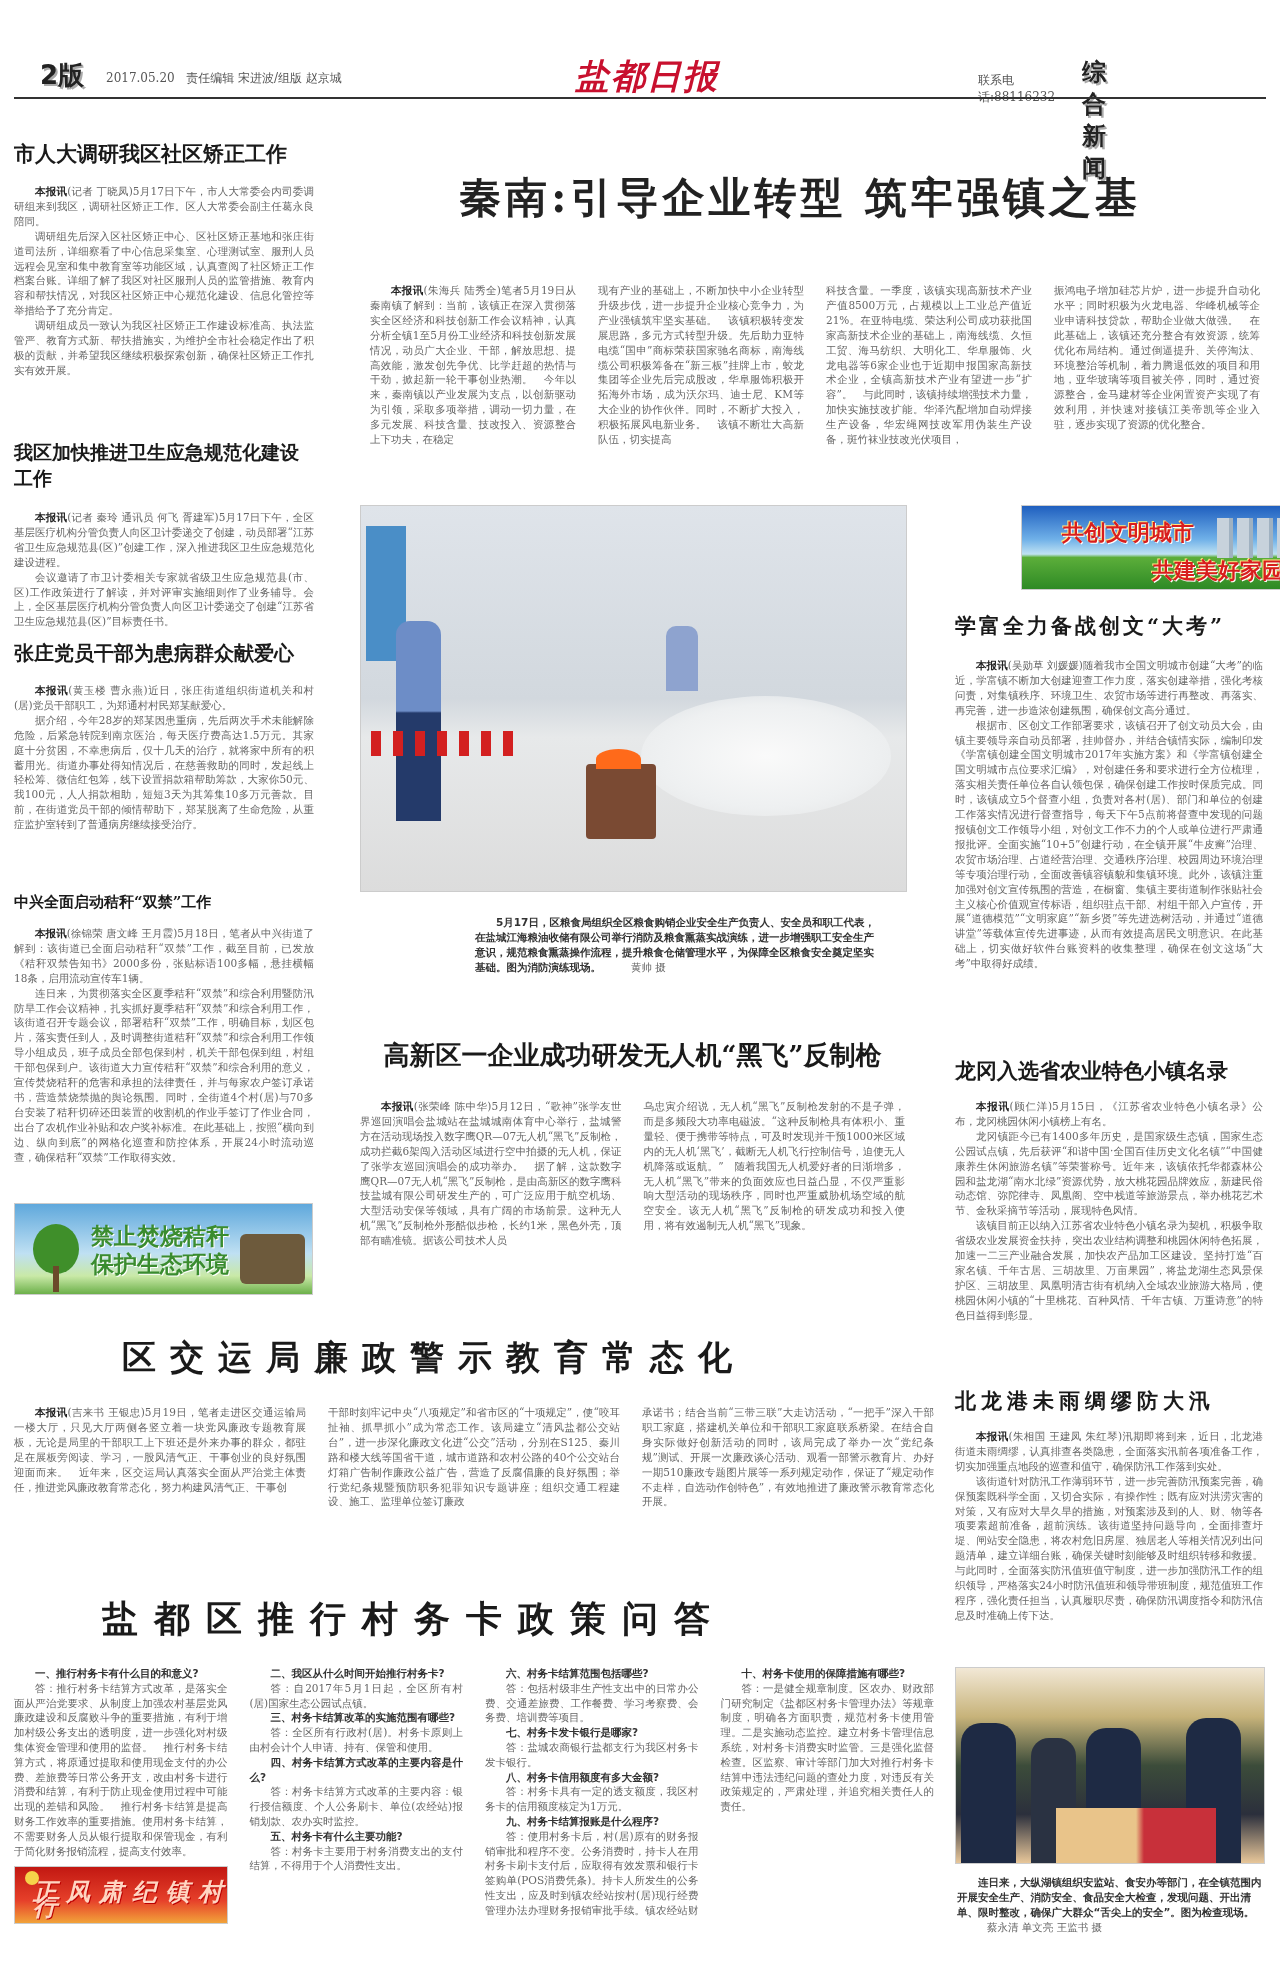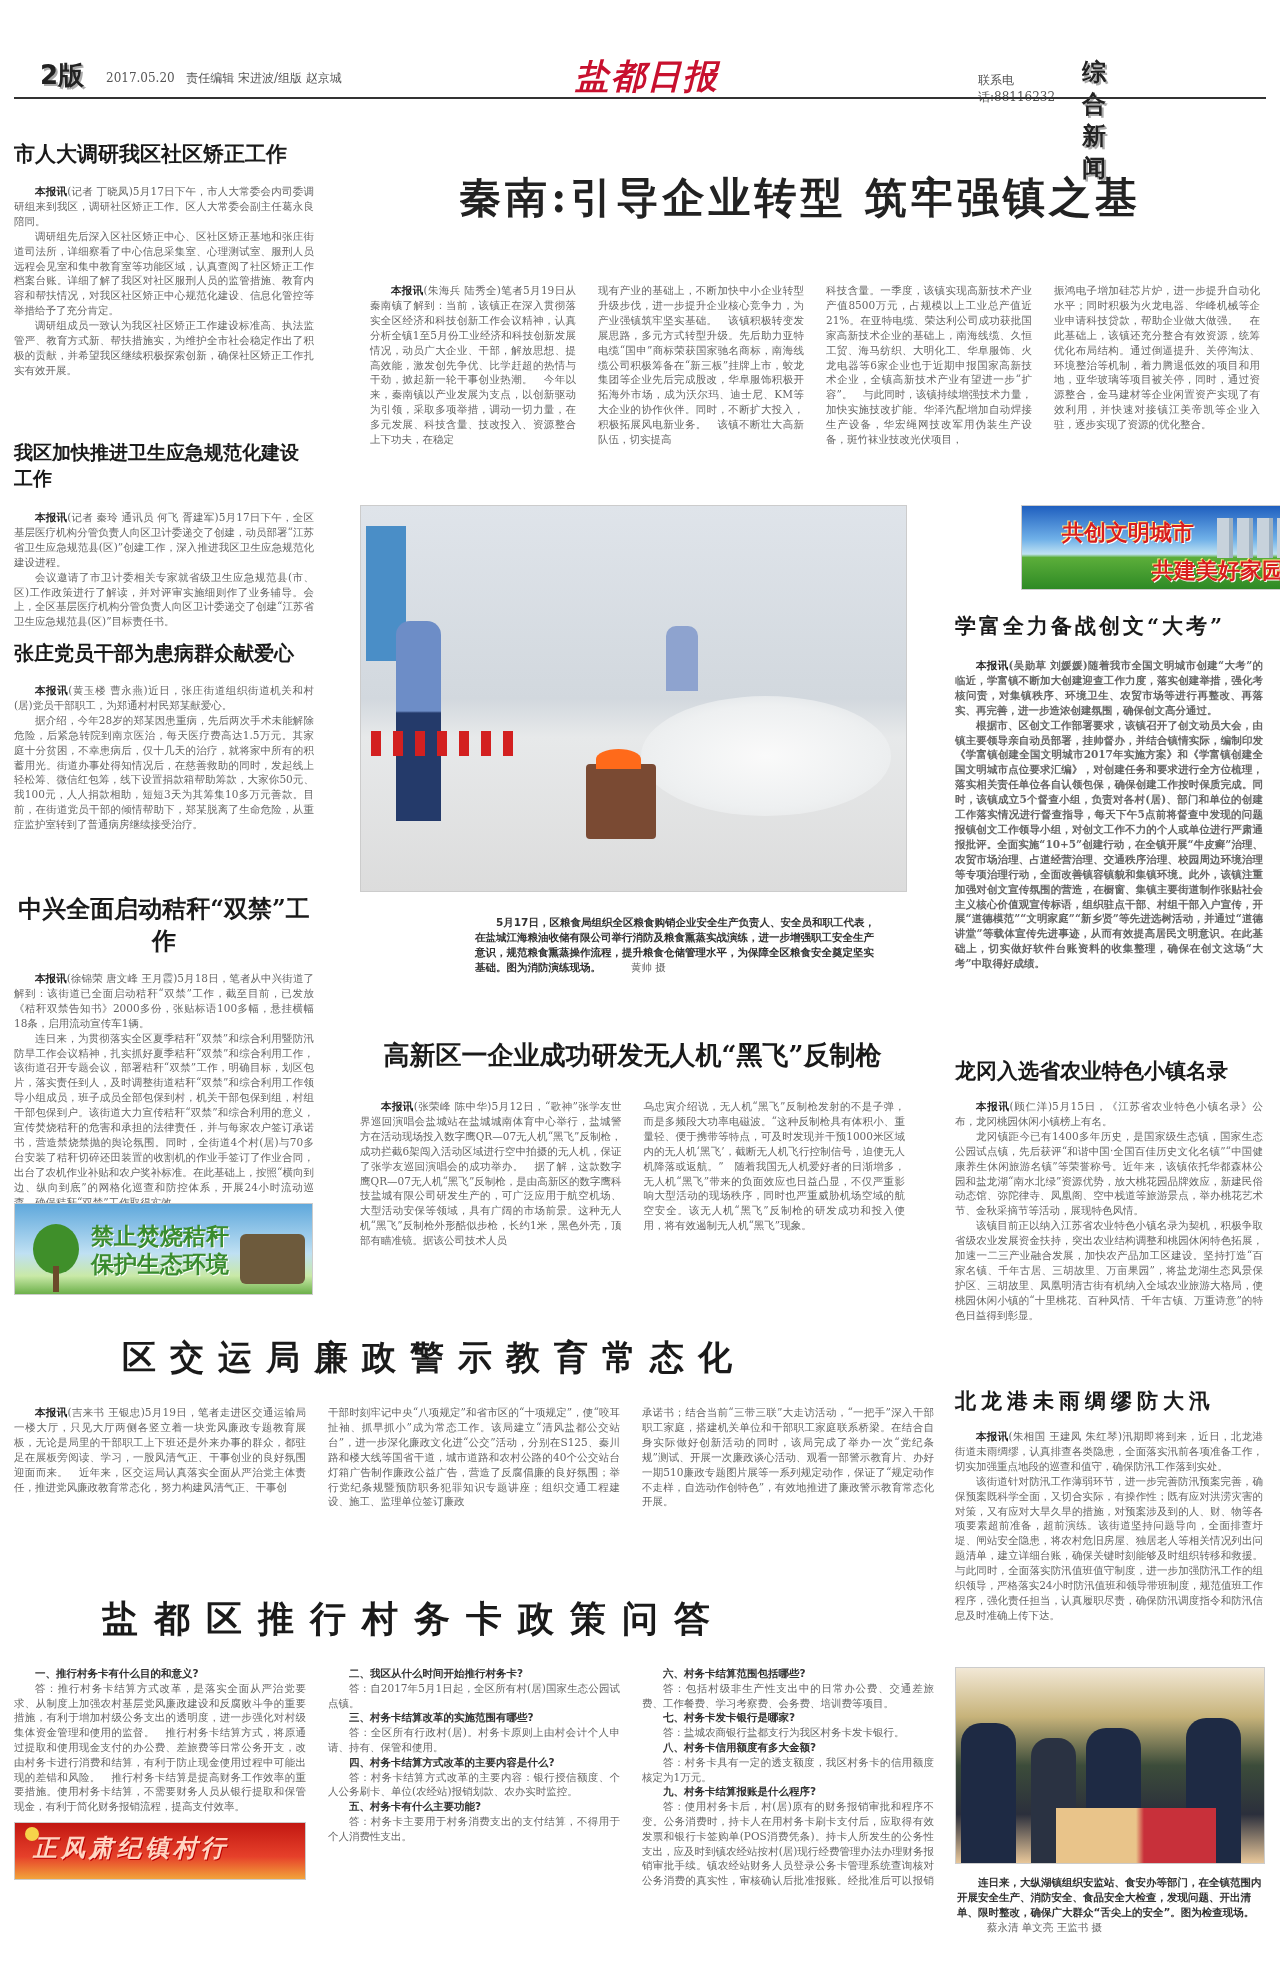--- a/index.html
+++ b/index.html
@@ -61,21 +61,21 @@
 
 <div class="abs" style="left:14px;top:640px;width:300px;">
   <h2 class="hl-r" style="font-size:20px;">张庄党员干部为患病群众献爱心</h2>
   <div class="body" style="margin-top:16px;">
     <p><b>本报讯</b><span>(黄玉楼 曹永燕)</span><span>近日，张庄街道组织街道机关和村(居)党员干部职工，为郑通村村民郑某献爱心。</span></p>
     <p>据介绍，今年28岁的郑某因患重病，先后两次手术未能解除危险，后紧急转院到南京医治，每天医疗费高达1.5万元。其家庭十分贫困，不幸患病后，仅十几天的治疗，就将家中所有的积蓄用光。街道办事处得知情况后，在慈善救助的同时，发起线上轻松筹、微信红包筹，线下设置捐款箱帮助筹款，大家你50元、我100元，人人捐款相助，短短3天为其筹集10多万元善款。目前，在街道党员干部的倾情帮助下，郑某脱离了生命危险，从重症监护室转到了普通病房继续接受治疗。</p>
   </div>
 </div>
 
 <div class="abs" style="left:14px;top:893px;width:300px;">
-  <h2 class="hl-r" style="font-size:24px;text-align:center;">中兴全面启动秸秆“双禁”工作</h2>
+  <h2 class="hl-r" style="font-size:15px;">中兴全面启动秸秆“双禁”工作</h2>
   <div class="body" style="margin-top:14px;">
     <p><b>本报讯</b><span>(徐锦荣 唐文峰 王月霞)</span><span>5月18日，笔者从中兴街道了解到：该街道已全面启动秸秆“双禁”工作，截至目前，已发放《秸秆双禁告知书》2000多份，张贴标语100多幅，悬挂横幅18条，启用流动宣传车1辆。</span></p>
     <p>连日来，为贯彻落实全区夏季秸秆“双禁”和综合利用暨防汛防旱工作会议精神，扎实抓好夏季秸秆“双禁”和综合利用工作，该街道召开专题会议，部署秸秆“双禁”工作，明确目标，划区包片，落实责任到人，及时调整街道秸秆“双禁”和综合利用工作领导小组成员，班子成员全部包保到村，机关干部包保到组，村组干部包保到户。该街道大力宣传秸秆“双禁”和综合利用的意义，宣传焚烧秸秆的危害和承担的法律责任，并与每家农户签订承诺书，营造禁烧禁抛的舆论氛围。同时，全街道4个村(居)与70多台安装了秸秆切碎还田装置的收割机的作业手签订了作业合同，出台了农机作业补贴和农户奖补标准。在此基础上，按照“横向到边、纵向到底”的网格化巡查和防控体系，开展24小时流动巡查，确保秸秆“双禁”工作取得实效。</p>
   </div>
 </div>
 
 <div class="abs img" style="left:14px;top:1203px;width:297px;height:90px;background:linear-gradient(180deg,#5fa8dc 0%,#bfe0f3 55%,#c9e9a7 80%,#6cb04a 100%);">
   <div class="abs" style="left:18px;top:20px;width:46px;height:50px;border-radius:50%;background:#3f8f2a;"></div>
   <div class="abs" style="left:38px;top:62px;width:6px;height:26px;background:#6b4a2a;"></div>
   <div class="abs banner-text" style="left:76px;top:18px;font-size:23px;color:#3a8c2f;text-shadow:1px 1px 0 #fff;line-height:28px;">
@@ -129,21 +129,21 @@
 </div>
 
 <div class="abs img" style="left:1000px;top:505px;width:308px;height:83px;background:linear-gradient(180deg,#1f5fbf 0%,#6fb0e8 40%,#bfe2f3 58%,#5cae3a 62%,#2e8a25 100%);margin-left:21px;">
   <div class="abs banner-text" style="left:40px;top:12px;font-size:22px;color:#d81e1e;text-shadow:1px 1px 0 #fff,-1px -1px 0 #ffe680;">共创文明城市</div>
   <div class="abs banner-text" style="left:130px;top:50px;font-size:22px;color:#d81e1e;text-shadow:1px 1px 0 #fff,-1px -1px 0 #ffe680;">共建美好家园</div>
   <div class="abs" style="left:195px;top:12px;width:100px;height:40px;background:repeating-linear-gradient(90deg,#c7d2dc 0 12px,#9fb1c1 12px 16px,transparent 16px 20px);"></div>
 </div>
 
 <div class="abs" style="left:955px;top:612px;width:308px;">
   <h2 class="hl-r" style="font-size:21px;letter-spacing:3px;">学富全力备战创文“大考”</h2>
-  <div class="body" style="margin-top:18px;font-weight:bold;">
+  <div class="body" style="margin-top:18px;">
     <p><b>本报讯</b><span>(吴勋草 刘媛媛)</span><span>随着我市全国文明城市创建“大考”的临近，学富镇不断加大创建迎查工作力度，落实创建举措，强化考核问责，对集镇秩序、环境卫生、农贸市场等进行再整改、再落实、再完善，进一步造浓创建氛围，确保创文高分通过。</span></p>
     <p>根据市、区创文工作部署要求，该镇召开了创文动员大会，由镇主要领导亲自动员部署，挂帅督办，并结合镇情实际，编制印发《学富镇创建全国文明城市2017年实施方案》和《学富镇创建全国文明城市点位要求汇编》，对创建任务和要求进行全方位梳理，落实相关责任单位各自认领包保，确保创建工作按时保质完成。同时，该镇成立5个督查小组，负责对各村(居)、部门和单位的创建工作落实情况进行督查指导，每天下午5点前将督查中发现的问题报镇创文工作领导小组，对创文工作不力的个人或单位进行严肃通报批评。全面实施“10+5”创建行动，在全镇开展“牛皮癣”治理、农贸市场治理、占道经营治理、交通秩序治理、校园周边环境治理等专项治理行动，全面改善镇容镇貌和集镇环境。此外，该镇注重加强对创文宣传氛围的营造，在橱窗、集镇主要街道制作张贴社会主义核心价值观宣传标语，组织驻点干部、村组干部入户宣传，开展“道德模范”“文明家庭”“新乡贤”等先进选树活动，并通过“道德讲堂”等载体宣传先进事迹，从而有效提高居民文明意识。在此基础上，切实做好软件台账资料的收集整理，确保在创文这场“大考”中取得好成绩。</p>
   </div>
 </div>
 
 <div class="abs" style="left:955px;top:1057px;width:308px;">
   <h2 class="hl-r" style="font-size:21px;">龙冈入选省农业特色小镇名录</h2>
   <div class="body" style="margin-top:14px;">
     <p><b>本报讯</b><span>(顾仁洋)</span><span>5月15日，《江苏省农业特色小镇名录》公布，龙冈桃园休闲小镇榜上有名。</span></p>
     <p>龙冈镇距今已有1400多年历史，是国家级生态镇，国家生态公园试点镇，先后获评“和谐中国·全国百佳历史文化名镇”“中国健康养生休闲旅游名镇”等荣誉称号。近年来，该镇依托华都森林公园和盐龙湖“南水北绿”资源优势，放大桃花园品牌效应，新建民俗动态馆、弥陀律寺、凤凰阁、空中栈道等旅游景点，举办桃花艺术节、金秋采摘节等活动，展现特色风情。</p>
@@ -209,14 +209,18 @@
     <div>
       <p class="qa-q">六、村务卡结算范围包括哪些?</p>
       <p class="qa-a">答：包括村级非生产性支出中的日常办公费、交通差旅费、工作餐费、学习考察费、会务费、培训费等项目。</p>
       <p class="qa-q">七、村务卡发卡银行是哪家?</p>
       <p class="qa-a">答：盐城农商银行盐都支行为我区村务卡发卡银行。</p>
       <p class="qa-q">八、村务卡信用额度有多大金额?</p>
       <p class="qa-a">答：村务卡具有一定的透支额度，我区村务卡的信用额度核定为1万元。</p>
       <p class="qa-q">九、村务卡结算报账是什么程序?</p>
       <p class="qa-a" style="max-height:90px;overflow:hidden;">答：使用村务卡后，村(居)原有的财务报销审批和程序不变。公务消费时，持卡人在用村务卡刷卡支付后，应取得有效发票和银行卡签购单(POS消费凭条)。持卡人所发生的公务性支出，应及时到镇农经站按村(居)现行经费管理办法办理财务报销审批手续。镇农经站财务人员登录公务卡管理系统查询核对公务消费的真实性，审核确认后批准报账。经批准后可以报销的村务卡消费支出，采取转账结算方式直接将款项支付到持卡人村务卡账户。</p>
     </div>
+    <div>
+      <p class="qa-q">十、村务卡使用的保障措施有哪些?</p>
+      <p class="qa-a">答：一是健全规章制度。区农办、财政部门研究制定《盐都区村务卡管理办法》等规章制度，明确各方面职责，规范村务卡使用管理。二是实施动态监控。建立村务卡管理信息系统，对村务卡消费实时监管。三是强化监督检查。区监察、审计等部门加大对推行村务卡结算中违法违纪问题的查处力度，对违反有关政策规定的，严肃处理，并追究相关责任人的责任。</p>
+    </div>
   </div>
 </div>
 
 </body></html>

